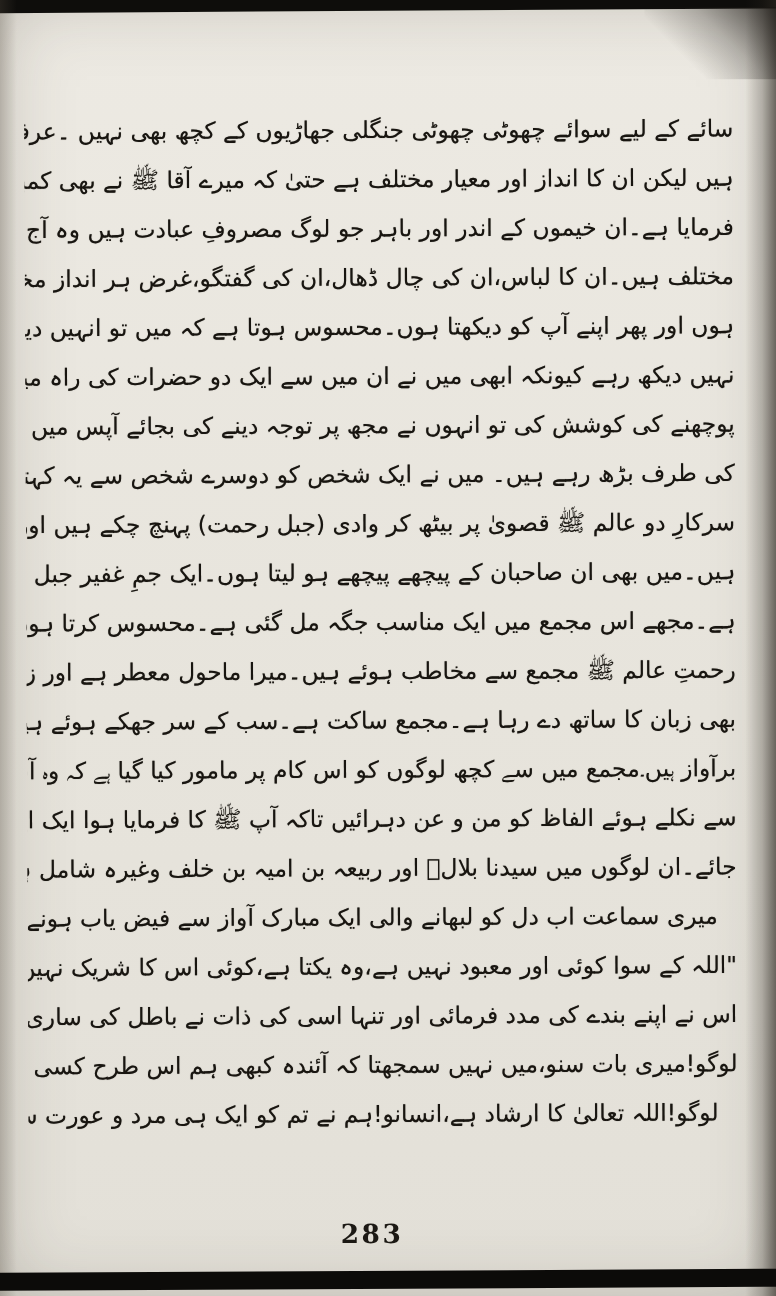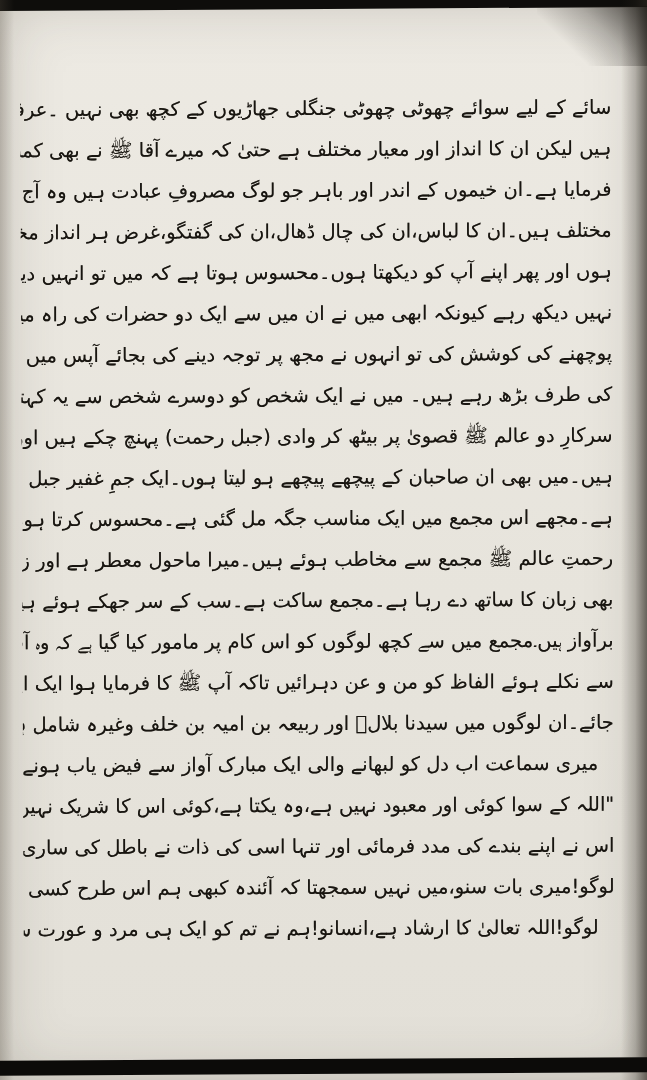--- a/index.html
+++ b/index.html
@@ -127,16 +127,17 @@
     <div class="text-line">برآواز ہیں۔مجمع میں سے کچھ لوگوں کو اس کام پر مامور کیا گیا ہے کہ وہ آپ ﷺ کی زبانِ مبارک</div>
     <div class="text-line">سے نکلے ہوئے الفاظ کو من و عن دہرائیں تاکہ آپ ﷺ کا فرمایا ہوا ایک ایک لفظ لوگوں تک پہنچ</div>
     <div class="text-line para-end">جائے۔ان لوگوں میں سیدنا بلالؓ اور ربیعہ بن امیہ بن خلف وغیرہ شامل ہیں۔</div>
     <div class="text-line para-end indent">میری سماعت اب دل کو لبھانے والی ایک مبارک آواز سے فیض یاب ہونے لگی ہے۔</div>
     <div class="text-line">"اللہ کے سوا کوئی اور معبود نہیں ہے،وہ یکتا ہے،کوئی اس کا شریک نہیں۔اللہ نے اپنا وعدہ پورا کیا،</div>
     <div class="text-line">اس نے اپنے بندے کی مدد فرمائی اور تنہا اسی کی ذات نے باطل کی ساری مجتمع قوتوں کو زیر کیا۔</div>
     <div class="text-line">لوگو!میری بات سنو،میں نہیں سمجھتا کہ آئندہ کبھی ہم اس طرح کسی مجلس میں یک جا ہو سکیں گے۔</div>
     <div class="text-line para-end indent">لوگو!اللہ تعالیٰ کا ارشاد ہے،انسانو!ہم نے تم کو ایک ہی مرد و عورت سے پیدا کیا</div>
   </div>
 
+  <div class="page-number">283</div>
 
   <div class="bottom-edge"></div>
 
 </div>
 
 </body></html>

